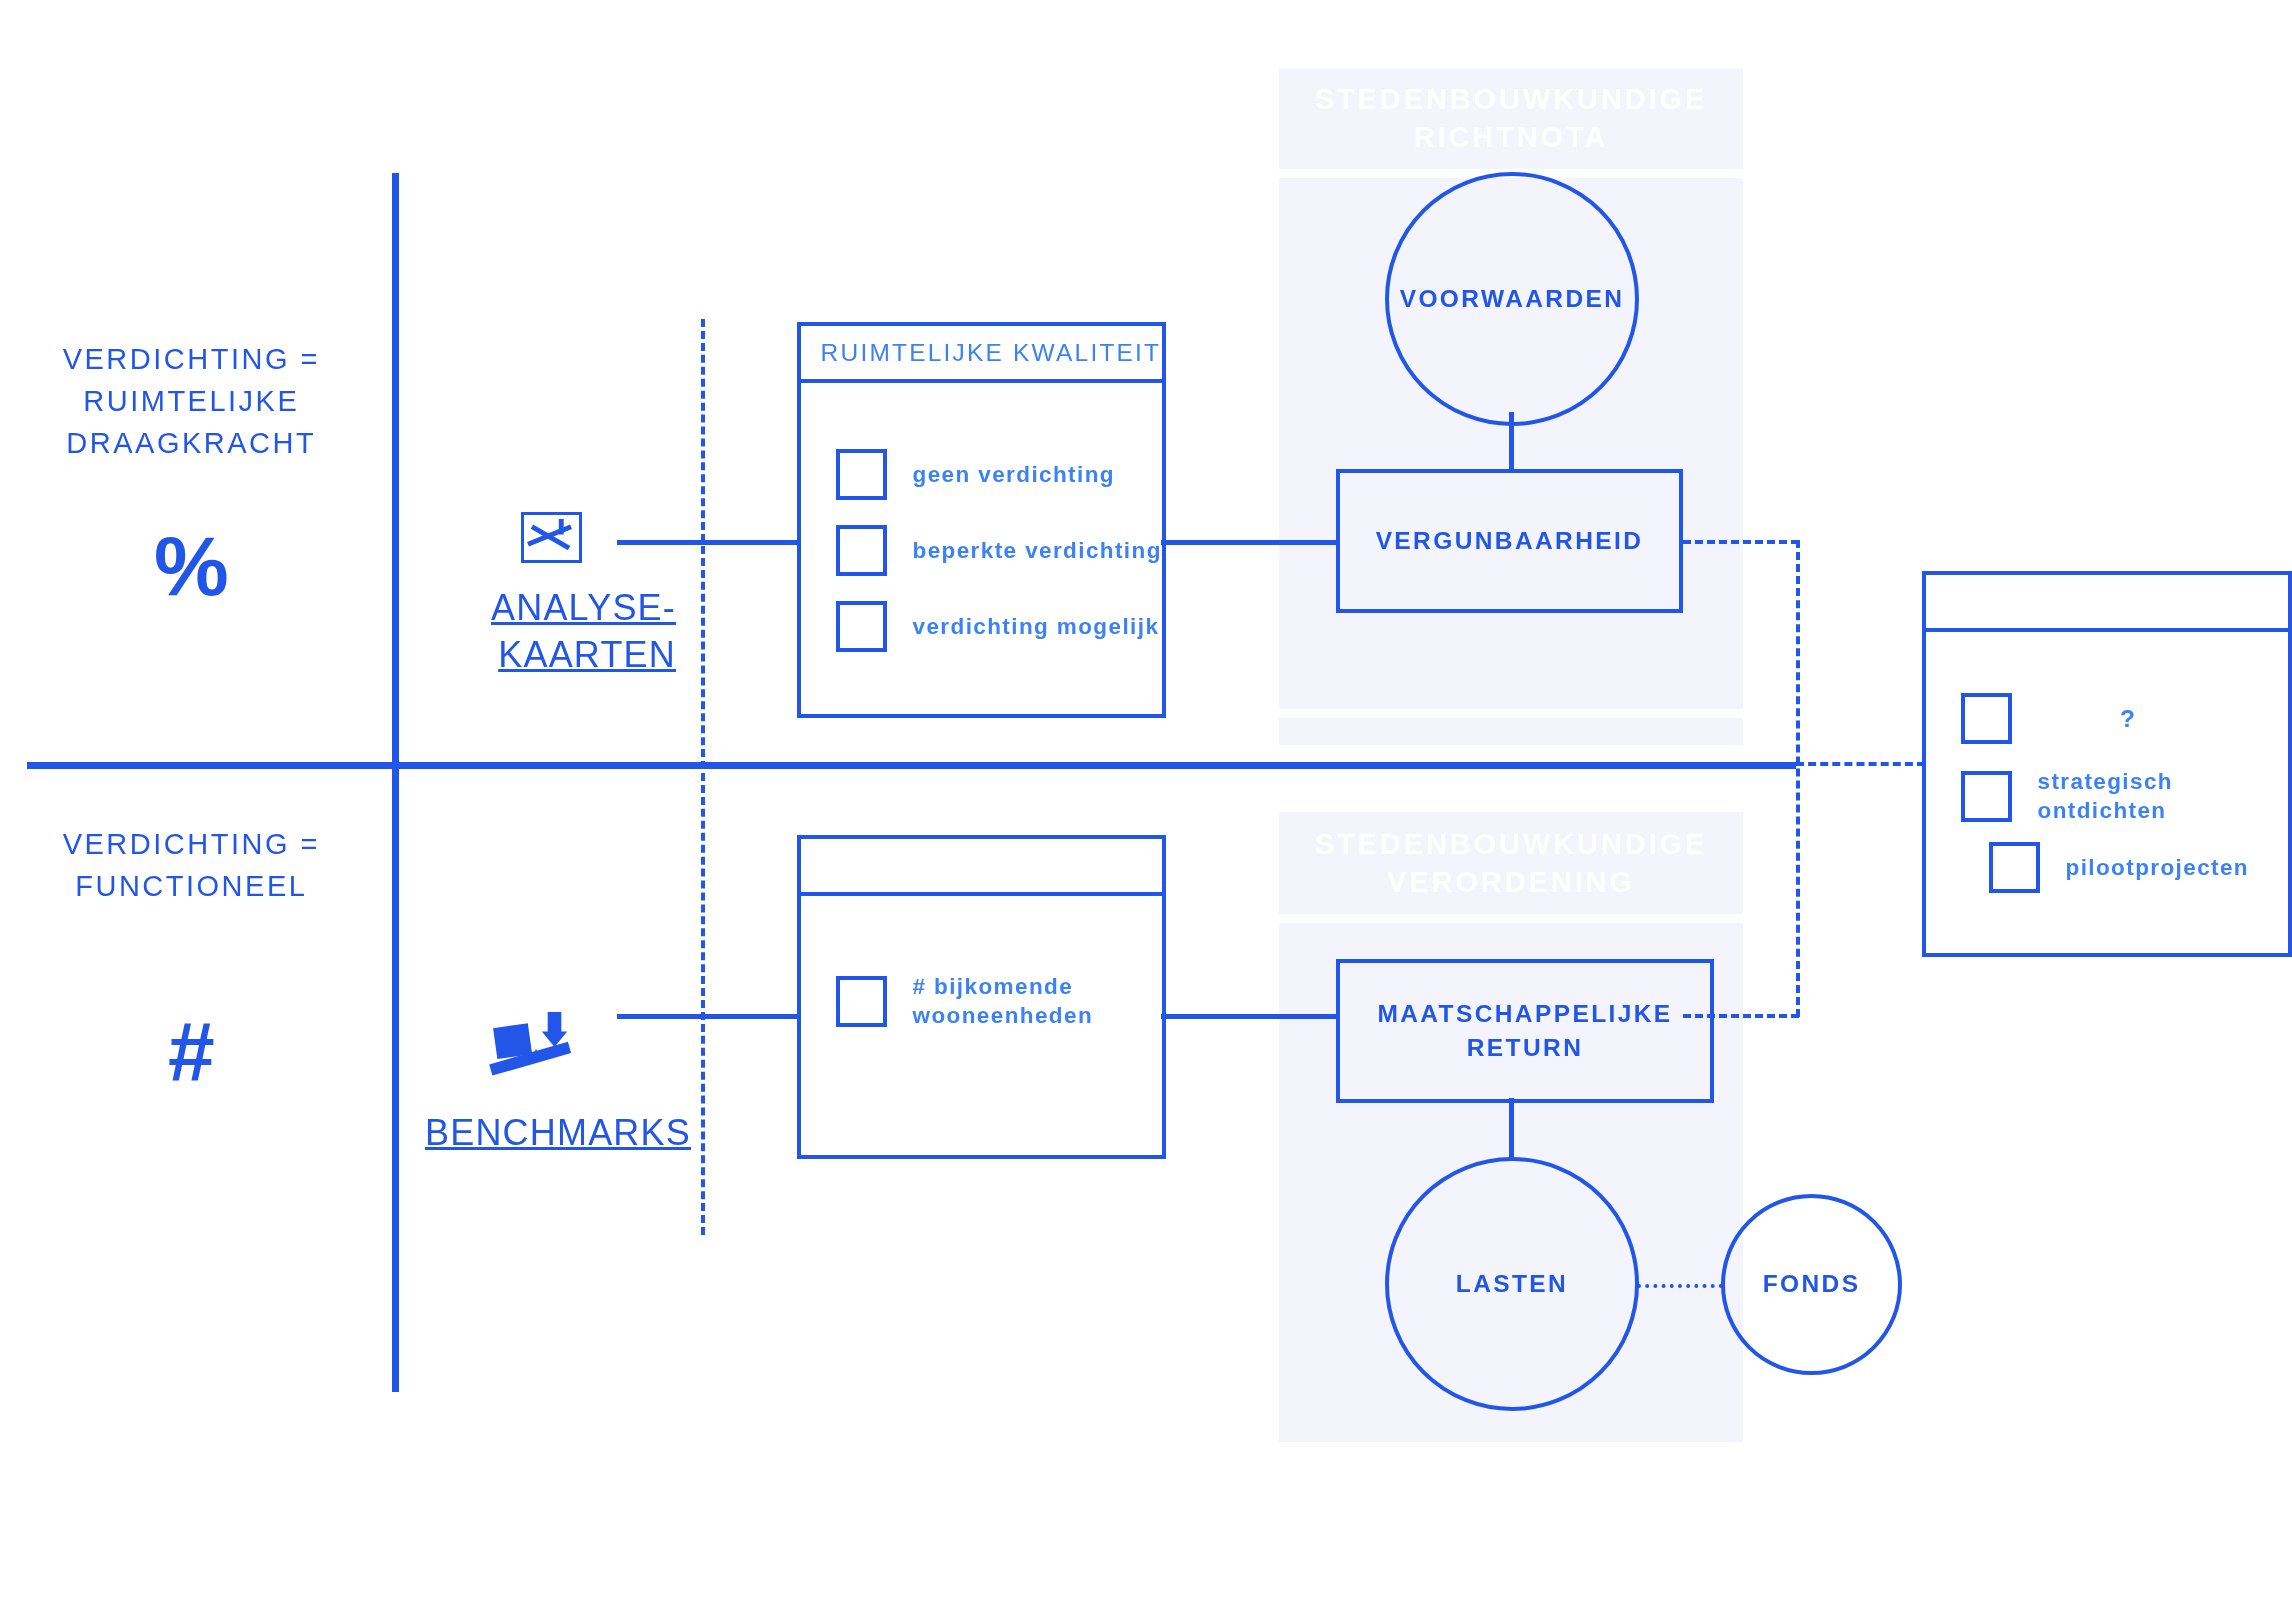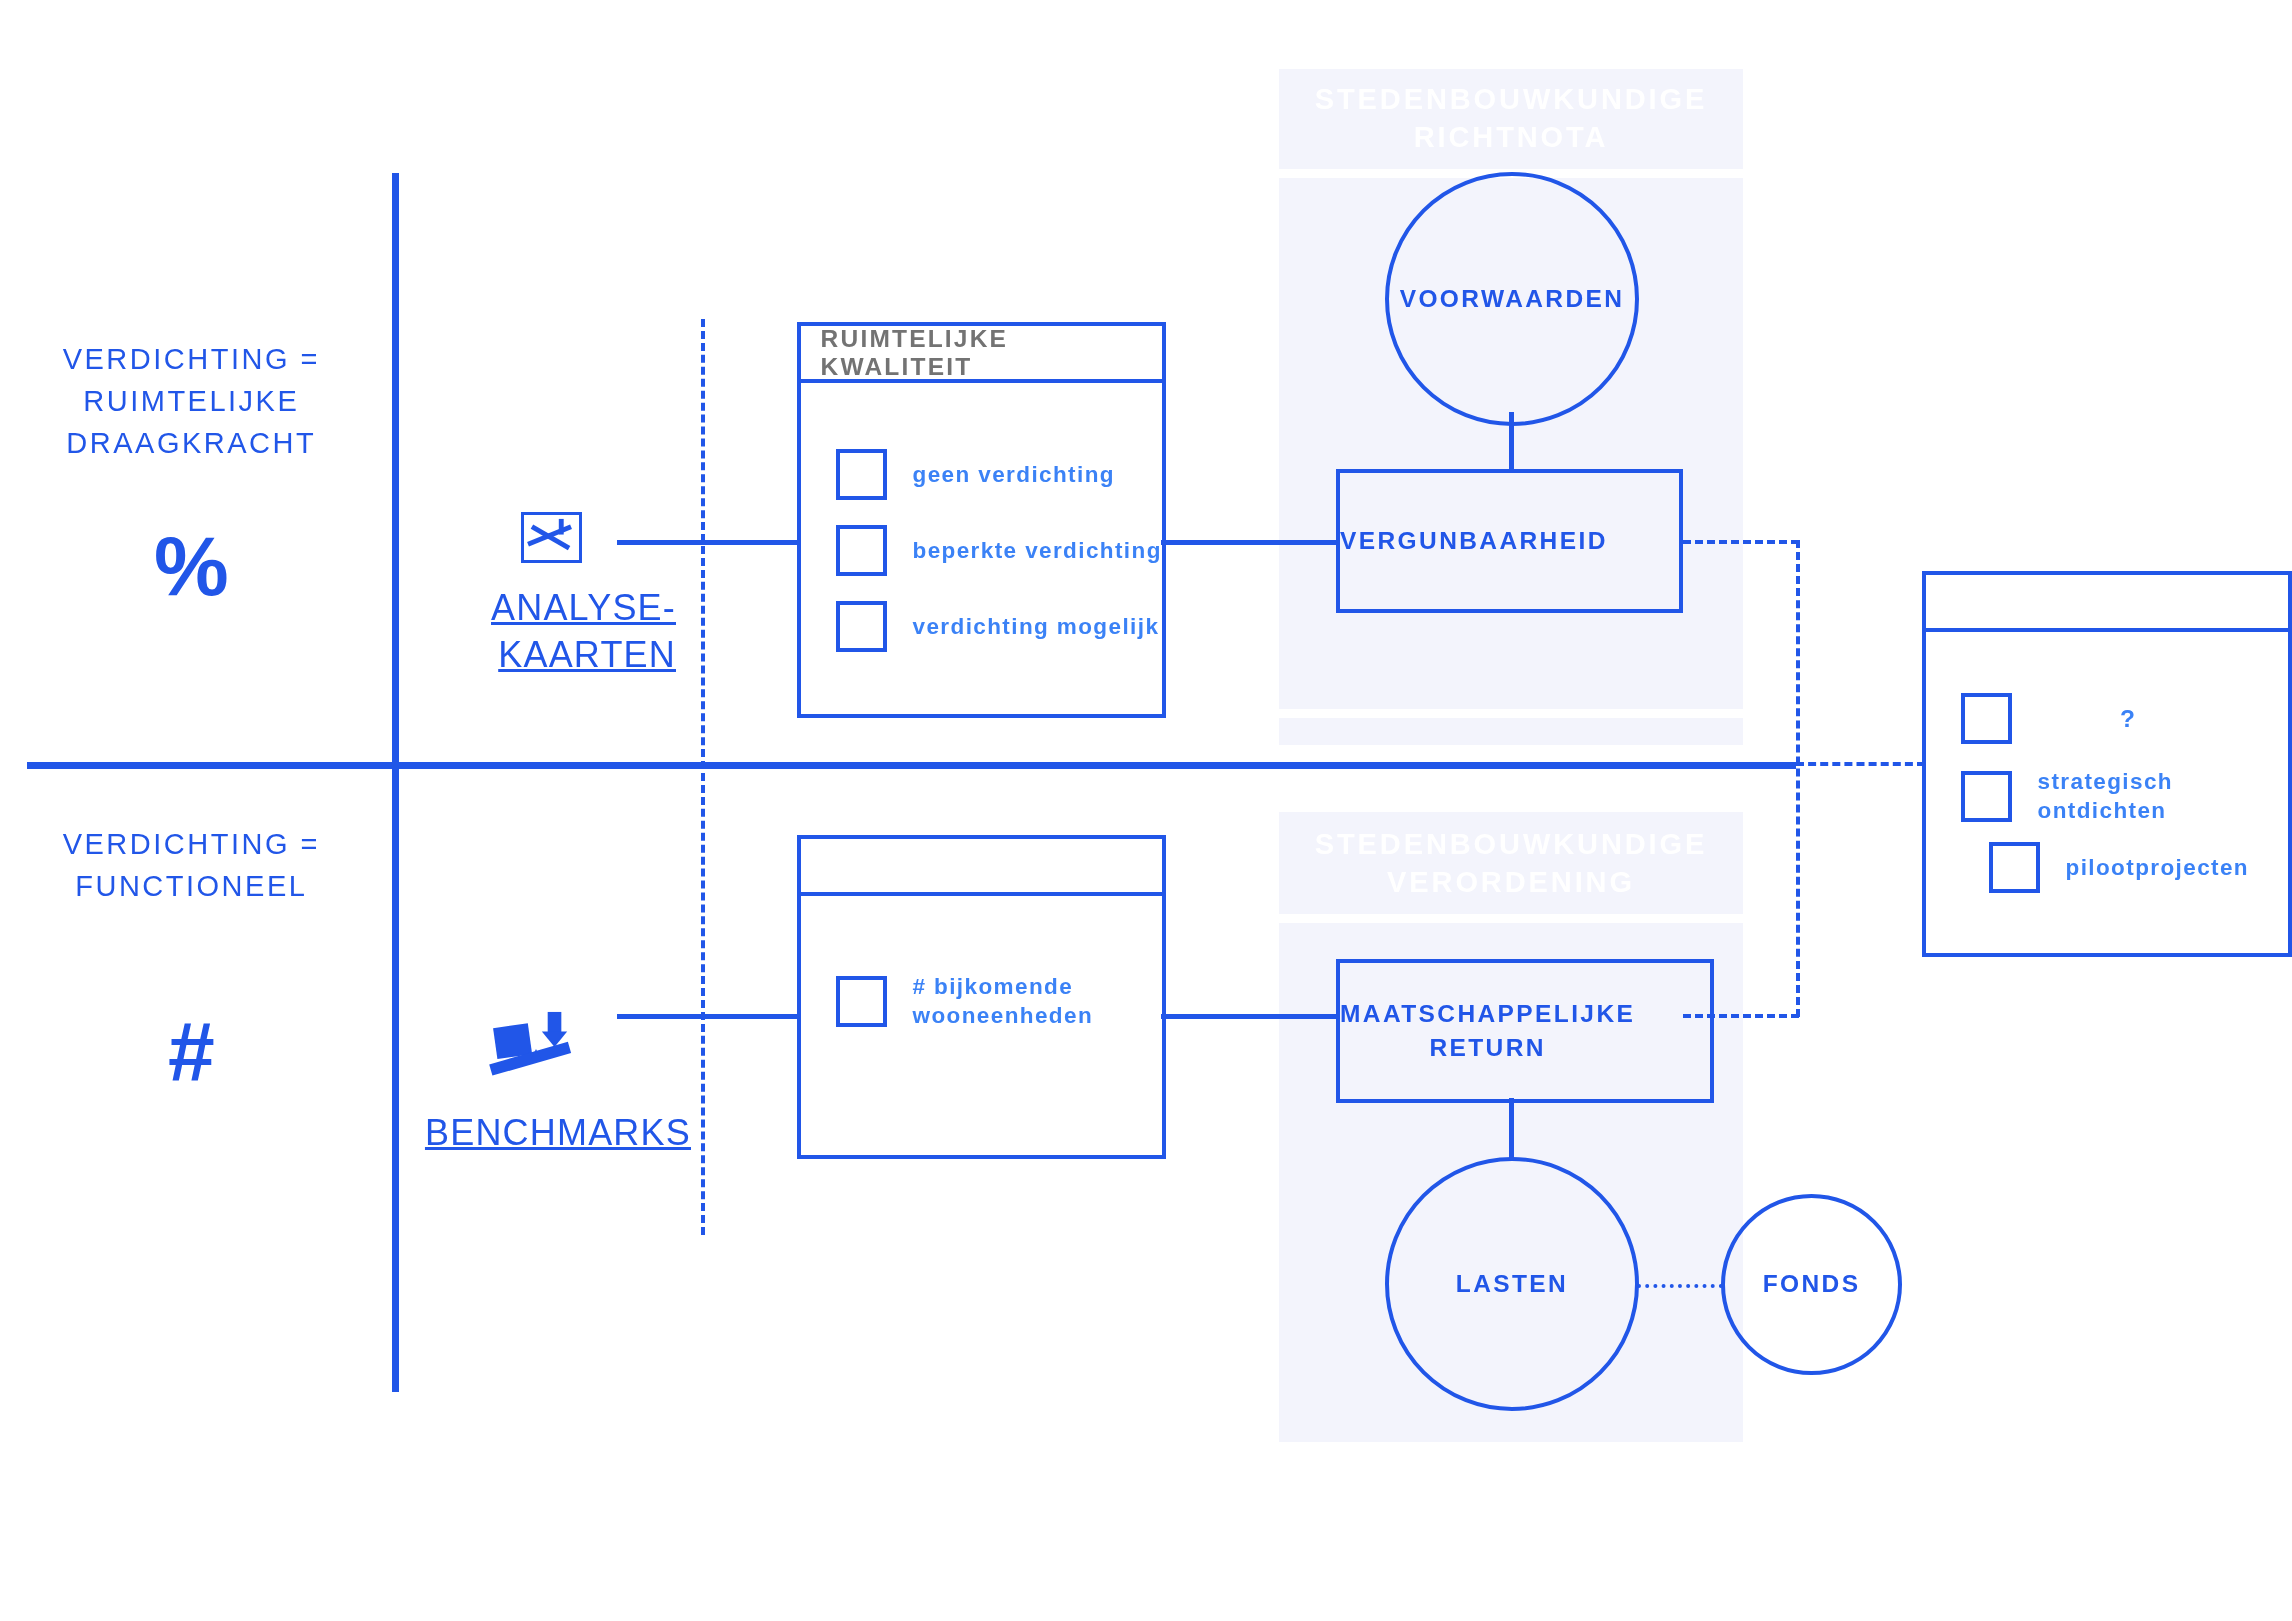--- a/index.html
+++ b/index.html
@@ -90,21 +90,21 @@
   }
   .panel-head{
     position:absolute;left:0;right:0;top:0;
     height:57px;
     border-bottom:4.9px solid #2156e8;
     box-sizing:border-box;
     display:flex;align-items:center;
     padding-left:19.6px;
   }
   .panel-title{
-    color:#737373;font-weight:bold;font-size:24.5px;letter-spacing:2.2px;
+    color:#3b82f6;font-weight:normal;font-size:24.5px;letter-spacing:2.2px;
   }
   .chk-row{
     position:absolute;
     display:flex;align-items:center;
   }
   .chk-box{
     width:51px;height:51px;
     border:4.9px solid #2156e8;
     box-sizing:border-box;
     flex:0 0 auto;
@@ -115,21 +115,21 @@
   }
   .chk-label.q{
     font-size:24.5px;margin-left:108px;
   }
 
   
   .node-rect{
     position:absolute;
     border:4.9px solid #2156e8;
     box-sizing:border-box;
-    display:flex;align-items:center;justify-content:flex-start;
+    display:flex;align-items:center;justify-content:center;
   }
   .node-circle{
     position:absolute;
     border:4.9px solid #2156e8;
     border-radius:50%;
     box-sizing:border-box;
     display:flex;align-items:center;justify-content:center;
   }
   .node-text{
     color:#2156e8;font-weight:bold;font-size:24.5px;letter-spacing:2.4px;

